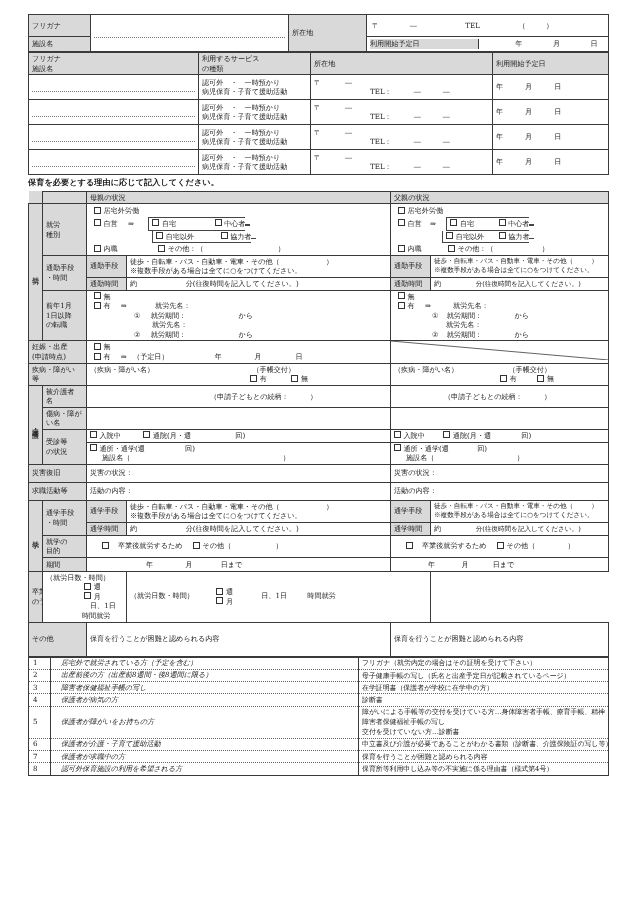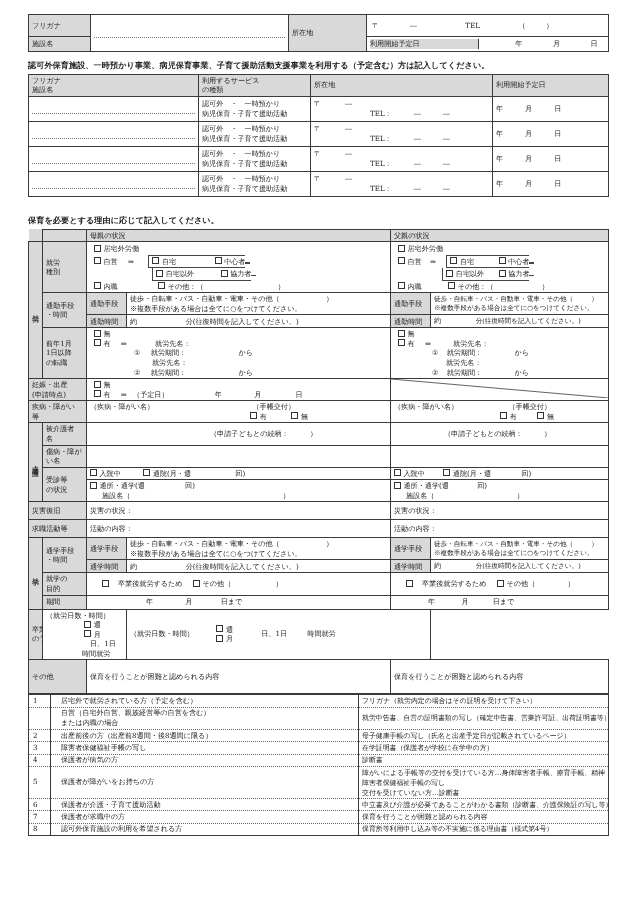--- a/index.html
+++ b/index.html
@@ -119,21 +119,21 @@
     border-left: 0.7px solid #3a3a3a;
     border-right: 0.7px solid #3a3a3a;
     border-top: 0.7px dotted #666;
     border-bottom: 0.7px dotted #666;
     padding: 0.5px 3px;
     vertical-align: middle;
   }
   table.att tr:first-child td { border-top: 0.7px solid #3a3a3a; }
   table.att tr:last-child td { border-bottom: 0.7px solid #3a3a3a; }
   .num { text-align: left; padding-left: 4px !important; }
-  .attname { padding-left: 10px !important; }
+  .attname { padding-left: 10px !important; font-style: italic; }
   .sub { font-size: 6.9px; }
   .sm { font-size: 6.6px; }
 </style>
 </head>
 <body>
 
 <div class="page">
 
 
   <table class="frm">
@@ -180,21 +180,20 @@
               <span>日</span>
             </td>
           </tr>
         </tbody>
             </table>
       </td>
     </tr>
     </tbody>
   </table>
 
-  <p class="lead" style="margin-top:9px">認可外保育施設、一時預かり事業、病児保育事業、子育て援助活動支援事業を利用する（予定含む）方は記入してください。</p>
 
   <table class="frm">
     <colgroup>
       <col style="width:170px">
         <col style="width:112px">
         <col style="width:182px">
         <col style="width:116px">
     </colgroup>
     <thead>
     <tr style="height:20px">
@@ -263,21 +262,21 @@
           </td>
           <td class="top">
             <span class="row-line">〒<span style="display:inline-block;width:24px"></span>―</span>
             <span class="row-line" style="padding-left:56px">TEL：<span style="display:inline-block;width:22px"></span>―<span style="display:inline-block;width:22px"></span>―</span>
           </td>
           <td class="ctr mid">年<span style="display:inline-block;width:22px"></span>月<span style="display:inline-block;width:22px"></span>日</td>
         </tr>
       </tbody>
   </table>
 
-  <p class="lead" style="margin-top:19px">保育を必要とする理由に応じて記入してください。</p>
+  <p class="lead" style="margin-top:3px">保育を必要とする理由に応じて記入してください。</p>
 
   <table class="frm">
     <colgroup>
       <col style="width:14px">
         <col style="width:44px">
         <col style="width:40px">
       <col style="width:264px">
         <col style="width:40px">
         <col style="width:178px">
     </colgroup>
@@ -690,30 +689,20 @@
         <tr>
           <td class="num">1</td>
           <td class="attname">
             <span class="row-line">居宅外で就労されている方（予定を含む）</span>
           </td>
           <td>
             <span class="row-line sub">フリガナ（就労内定の場合はその証明を受けて下さい）</span>
           </td>
         </tr>
         <tr>
-          <td class="num"></td>
-          <td class="attname">
-            <span class="row-line">自営（自宅外自営、親族経営等の自営を含む）</span>
-            <span class="row-line">または内職の場合</span>
-          </td>
-          <td>
-            <span class="row-line sub">就労申告書、自営の証明書類の写し（確定申告書、営業許可証、出荷証明書等）</span>
-          </td>
-        </tr>
-        <tr>
           <td class="num">2</td>
           <td class="attname">
             <span class="row-line">出産前後の方（出産前8週間・後8週間に限る）</span>
           </td>
           <td>
             <span class="row-line sub">母子健康手帳の写し（氏名と出産予定日が記載されているページ）</span>
           </td>
         </tr>
         <tr>
           <td class="num">3</td>

